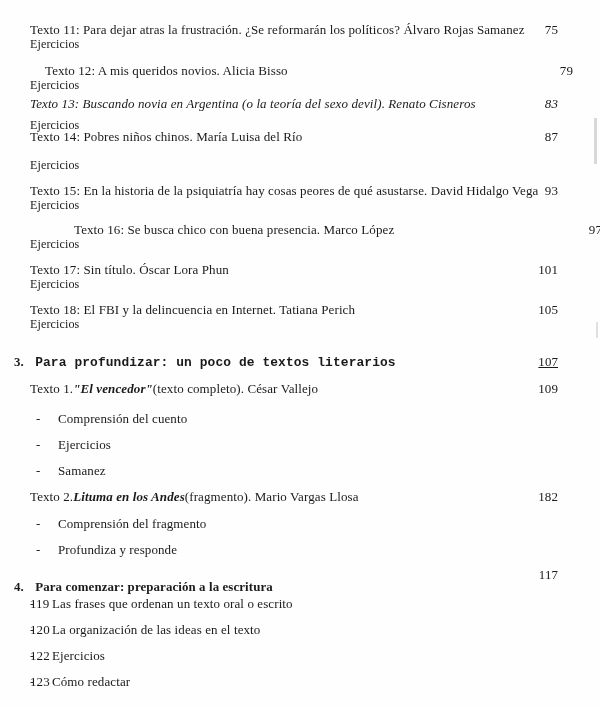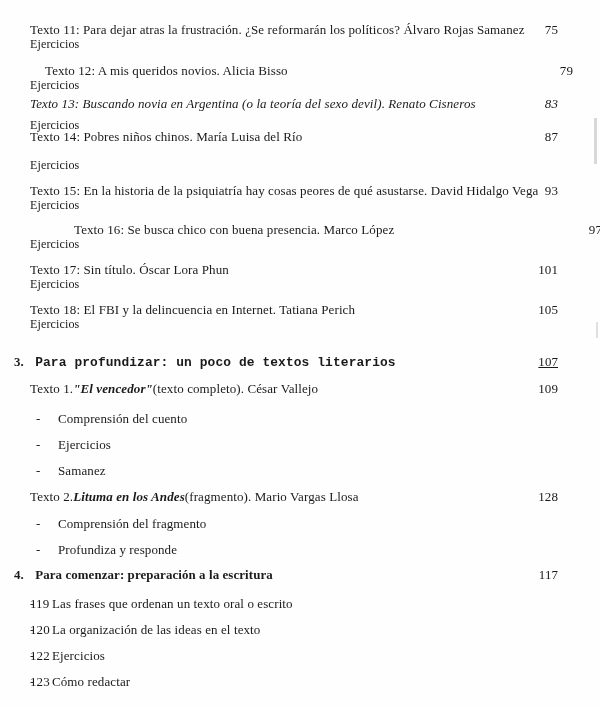--- a/index.html
+++ b/index.html
@@ -187,35 +187,35 @@
     <span class="dash">-</span>
     <span class="dash-label">Ejercicios</span>
   </div>
   <div class="dash-row txt-row" style="top:463px; left:36px;">
     <span class="dash">-</span>
     <span class="dash-label">Samanez</span>
   </div>
 
   <div class="row txt-row" style="top:489px;">
     <span class="label">Texto 2. </span><span class="label ital bold">Lituma en los Andes</span><span class="label"> (fragmento). Mario Vargas Llosa</span>
-    <span class="page-num">128</span>
+    <span class="page-num">182</span>
   </div>
 
   <div class="dash-row txt-row" style="top:516px; left:36px;">
     <span class="dash">-</span>
     <span class="dash-label">Comprensión del fragmento</span>
   </div>
   <div class="dash-row txt-row" style="top:542px; left:36px;">
     <span class="dash">-</span>
     <span class="dash-label">Profundiza y responde</span>
   </div>
 
   <div class="row txt-row sec-head" style="top:568px; left:14px; width:556px;">
     <span class="label">4.</span>
-    <span class="label" style="padding-left:8px;">Para comenzar: preparación a la escritura</span>
+    <span class="label" style="padding-left:8px;margin-top:12px;">Para comenzar: preparación a la escritura</span>
     <span class="page-num" style="font-weight:normal;">117</span>
   </div>
 
   <div class="dash-row txt-row" style="top:596px; left:30px; width:540px;">
     <span class="dash">-</span>
     <span class="dash-label">Las frases que ordenan un texto oral o escrito</span>
     <span class="page-num">119</span>
   </div>
   <div class="dash-row txt-row" style="top:622px; left:30px; width:540px;">
     <span class="dash">-</span>

